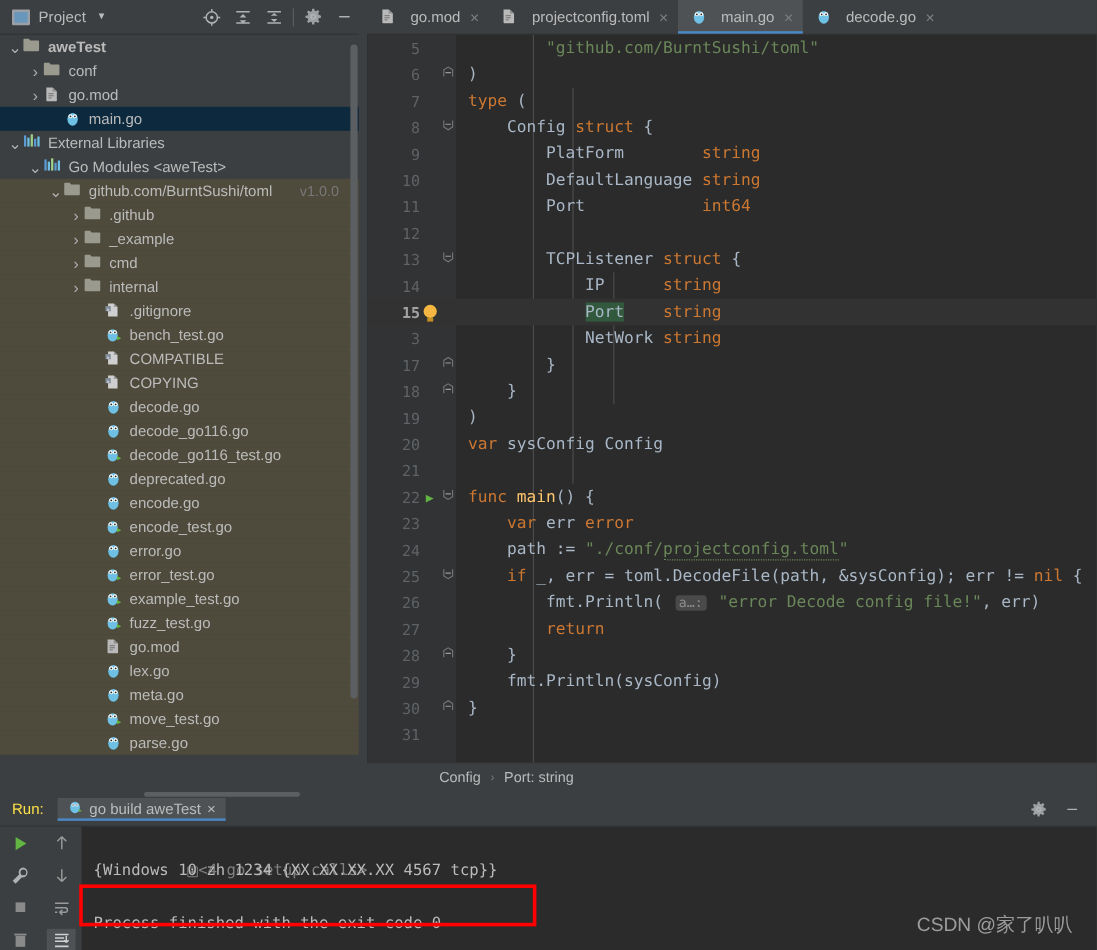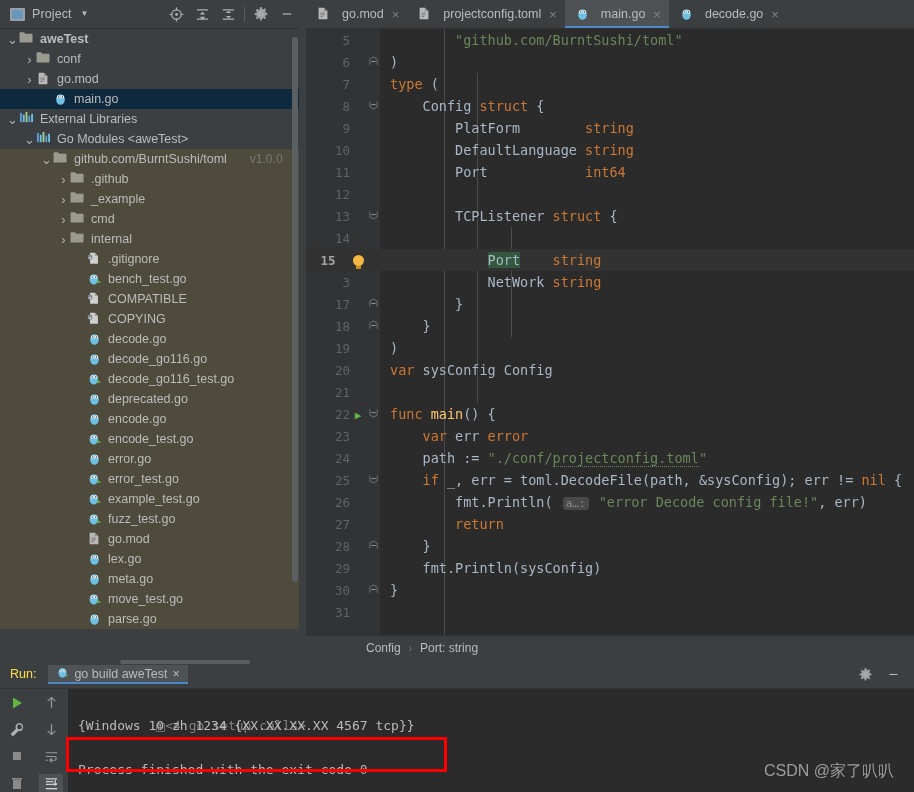--- a/index.html
+++ b/index.html
@@ -104,21 +104,21 @@
   .cline.hl .codetext, .cline.hl .gnum, .cline.hl .fold { background: transparent; }
   .cline.hl::before {
     content: ""; position: absolute; left: 0; top: 0; width: 608px; height: 22px;
     background: #323232;
   }
   .gnum {
     position: relative; z-index: 2;
     width: 44px; text-align: right; color: #606366; font-size: 12.5px;
     font-family: "DejaVu Sans Mono", monospace; flex: none;
   }
-  .cline.hl .gnum { color: #a4a3a3; font-weight: bold; text-align: center; }
+  .cline.hl .gnum { color: #a4a3a3; font-weight: bold; }
   .gmark { position: relative; z-index: 2; width: 16px; flex: none; text-align: center; }
   .fold { position: relative; z-index: 2; width: 14px; flex: none; text-align: center; }
   .codetext {
     position: relative; z-index: 2; padding-left: 10px; white-space: pre;
     color: #a9b7c6;
   }
   .k  { color: #cc7832; }  
   .s  { color: #6a8759; }
   .fn { color: #ffc66d; }
   .id { color: #a9b7c6; }
@@ -777,20 +777,21 @@
           <span class="fold"><svg width="11" height="11" viewBox="0 0 12 12">
               <path d="M2 1.5V7.5L6 10L10 7.5V1.5" fill="none" stroke="#787878" stroke-width="1"></path>
               <path d="M3.5 5H8.5" stroke="#9a9a9a" stroke-width="1"></path>
             </svg></span>
           <span class="codetext"><span>&nbsp;&nbsp;&nbsp;&nbsp;&nbsp;&nbsp;&nbsp;&nbsp;</span><span class="id">TCPListener&nbsp;</span><span class="k">struct</span><span class="id">&nbsp;{</span></span>
         </div>
         <div class="cline">
           <span class="gnum">14</span>
           <span class="gmark">&nbsp;</span>
           <span class="fold">&nbsp;</span>
+          <span class="codetext"><span>&nbsp;&nbsp;&nbsp;&nbsp;&nbsp;&nbsp;&nbsp;&nbsp;&nbsp;&nbsp;&nbsp;&nbsp;</span><span class="id">IP&nbsp;&nbsp;&nbsp;&nbsp;&nbsp;&nbsp;</span><span class="k">string</span></span>
         </div>
         <div class="cline hl">
           <span class="gnum">15</span>
           <span class="gmark"><span class="bulb"></span></span>
           <span class="fold">&nbsp;</span>
           <span class="codetext"><span>&nbsp;&nbsp;&nbsp;&nbsp;&nbsp;&nbsp;&nbsp;&nbsp;&nbsp;&nbsp;&nbsp;&nbsp;</span><span class="portsel">Port</span><span class="id">&nbsp;&nbsp;&nbsp;&nbsp;</span><span class="k">string</span></span>
         </div>
         <div class="cline">
           <span class="gnum">3</span>
           <span class="gmark">&nbsp;</span>

